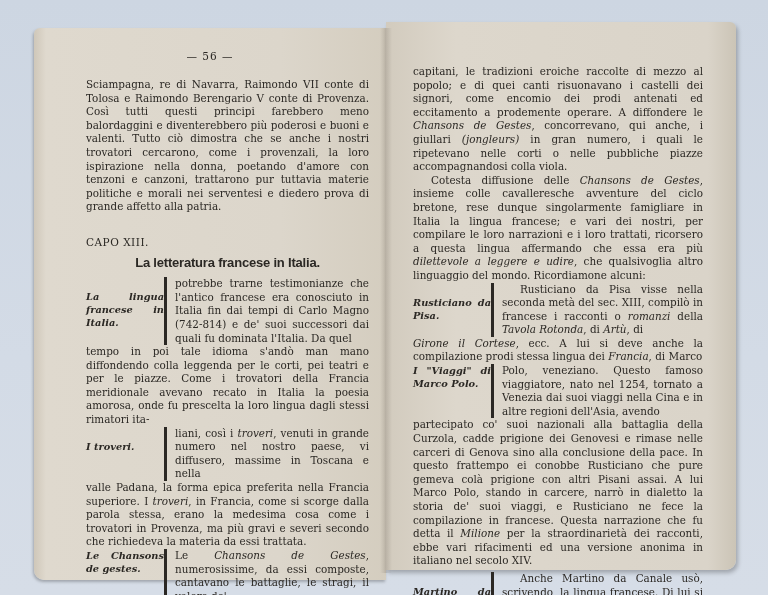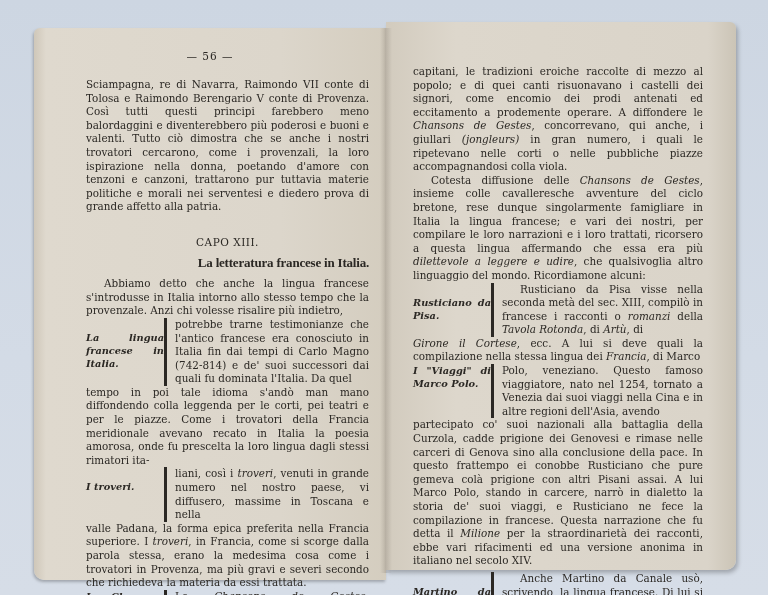--- a/index.html
+++ b/index.html
@@ -16,40 +16,39 @@
         background:linear-gradient(90deg,#d2cbbe 0%,#ddd7cc 20%,#dad4c9 92%,#cbc4b6 100%);
         box-shadow:2px 3px 4px rgba(0,0,0,.25);}
   .gutter{position:absolute;left:346px;top:10px;width:12px;height:545px;
         background:linear-gradient(90deg,rgba(0,0,0,0) 0%,rgba(80,70,60,.18) 50%,rgba(0,0,0,0) 100%);}
   .pnum{position:absolute;top:22px;width:100%;text-align:center;font-size:10.5px;letter-spacing:1px;}
   .col{position:absolute;font-size:10.4px;line-height:13.6px;text-align:justify;}
   .left .col{left:52px;width:283px;top:50px;}
   .right .col{left:27px;width:290px;top:43px;}
   .col p{margin:0;}
   .ind{text-indent:18px;}
-  .capo{text-align:center;font-size:10.5px;margin-top:22px;letter-spacing:.5px;}
-  .title{text-align:right;font-family:Liberation Serif, serif;font-weight:bold;
+  .capo{text-align:left;font-size:10.5px;margin-top:22px;letter-spacing:.5px;}
+  .title{text-align:center;font-family:Liberation Sans, sans-serif;font-weight:bold;
          font-size:13px;margin:6px 0 8px;letter-spacing:-.2px;}
   .row{display:flex;align-items:flex-start;}
   .side{width:78px;flex:none;font-style:italic;font-size:9.8px;line-height:13px;padding-top:13px;font-weight:bold;}
   .bar{flex:none;width:3px;background:#2b2824;margin-right:8px;align-self:stretch;}
   .body{flex:1;}
   i{}
 </style>
 </head>
 <body>
 
 <div class="book">
   <div class="page left">
     <div class="pnum">— 56 —</div>
     <div class="col">
       <p>Sciampagna, re di Navarra, Raimondo VII conte di Tolosa e Raimondo Berengario V conte di Provenza. Così tutti questi principi farebbero meno balordaggini e diventerebbero più poderosi e buoni e valenti. Tutto ciò dimostra che se anche i nostri trovatori cercarono, come i provenzali, la loro ispirazione nella donna, poetando d'amore con tenzoni e canzoni, trattarono pur tuttavia materie politiche e morali nei serventesi e diedero prova di grande affetto alla patria.</p>
       <div class="capo">CAPO XIII.</div>
       <div class="title">La letteratura francese in Italia.</div>
-      <p class="ind">Abbiamo detto che anche la lingua francese s'introdusse in Italia intorno allo stesso tempo che la provenzale. Anzi chi volesse risalire più indietro,</p>
       <div class="row">
         <div class="side">La lingua francese in Italia.</div>
         <div class="bar"></div>
         <p class="body">potrebbe trarne testimonianze che l'antico francese era conosciuto in Italia fin dai tempi di Carlo Magno (742-814) e de' suoi successori dai quali fu dominata l'Italia. Da quel</p>
       </div>
       <p>tempo in poi tale idioma s'andò man mano diffondendo colla leggenda per le corti, pei teatri e per le piazze. Come i trovatori della Francia meridionale avevano recato in Italia la poesia amorosa, onde fu prescelta la loro lingua dagli stessi rimatori ita-</p>
       <div class="row">
         <div class="side">I troveri.</div>
         <div class="bar"></div>
         <p class="body"><span>liani, così i </span><i>troveri</i><span>, venuti in grande numero nel nostro paese, vi diffusero, massime in Toscana e nella</span></p>
@@ -65,21 +64,21 @@
 
   <div class="page right">
     <div class="col">
       <p><span>capitani, le tradizioni eroiche raccolte di mezzo al popolo; e di quei canti risuonavano i castelli dei signori, come encomio dei prodi antenati ed eccitamento a prodemente operare. A diffondere le </span><i>Chansons de Gestes</i><span>, concorrevano, qui anche, i giullari </span><i>(jongleurs)</i><span> in gran numero, i quali le ripetevano nelle corti o nelle pubbliche piazze accompagnandosi colla viola.</span></p>
       <p class="ind"><span>Cotesta diffusione delle </span><i>Chansons de Gestes</i><span>, insieme colle cavalleresche avventure del ciclo bretone, rese dunque singolarmente famigliare in Italia la lingua francese; e vari dei nostri, per compilare le loro narrazioni e i loro trattati, ricorsero a questa lingua affermando che essa era più </span><i>dilettevole a leggere e udire</i><span>, che qualsivoglia altro linguaggio del mondo. Ricordiamone alcuni:</span></p>
       <div class="row">
         <div class="side">Rusticiano da Pisa.</div>
         <div class="bar"></div>
         <p class="body ind"><span>Rusticiano da Pisa visse nella seconda metà del sec. XIII, compilò in francese i racconti o </span><i>romanzi</i><span> della </span><i>Tavola Rotonda</i><span>, di </span><i>Artù</i><span>, di</span></p>
       </div>
-      <p><i>Girone il Cortese</i><span>, ecc. A lui si deve quali la compilazione nella stessa lingua dei </span><i>Francia</i><span>, di Marco</span></p>
+      <p><i>Girone il Cortese</i><span>, ecc. A lui si deve anche la compilazione prodi stessa lingua dei </span><i>Francia</i><span>, di Marco</span></p>
       <div class="row">
         <div class="side" style="padding-top:0">I "Viaggi" di Marco Polo.</div>
         <div class="bar"></div>
         <p class="body">Polo, veneziano. Questo famoso viaggiatore, nato nel 1254, tornato a Venezia dai suoi viaggi nella Cina e in altre regioni dell'Asia, avendo</p>
       </div>
       <p><span>partecipato co' suoi nazionali alla battaglia della Curzola, cadde prigione dei Genovesi e rimase nelle carceri di Genova sino alla conclusione della pace. In questo frattempo ei conobbe Rusticiano che pure gemeva colà prigione con altri Pisani assai. A lui Marco Polo, stando in carcere, narrò in dialetto la storia de' suoi viaggi, e Rusticiano ne fece la compilazione in francese. Questa narrazione che fu detta il </span><i>Milione</i><span> per la straordinarietà dei racconti, ebbe vari rifacimenti ed una versione anonima in italiano nel secolo XIV.</span></p>
       <div class="row" style="margin-top:4px">
         <div class="side">Martino da Canale.</div>
         <div class="bar"></div>
         <p class="body ind"><span>Anche Martino da Canale usò, scrivendo, la lingua francese. Di lui si sa che fu Veneziano e che lasciò scritte le </span></p>

